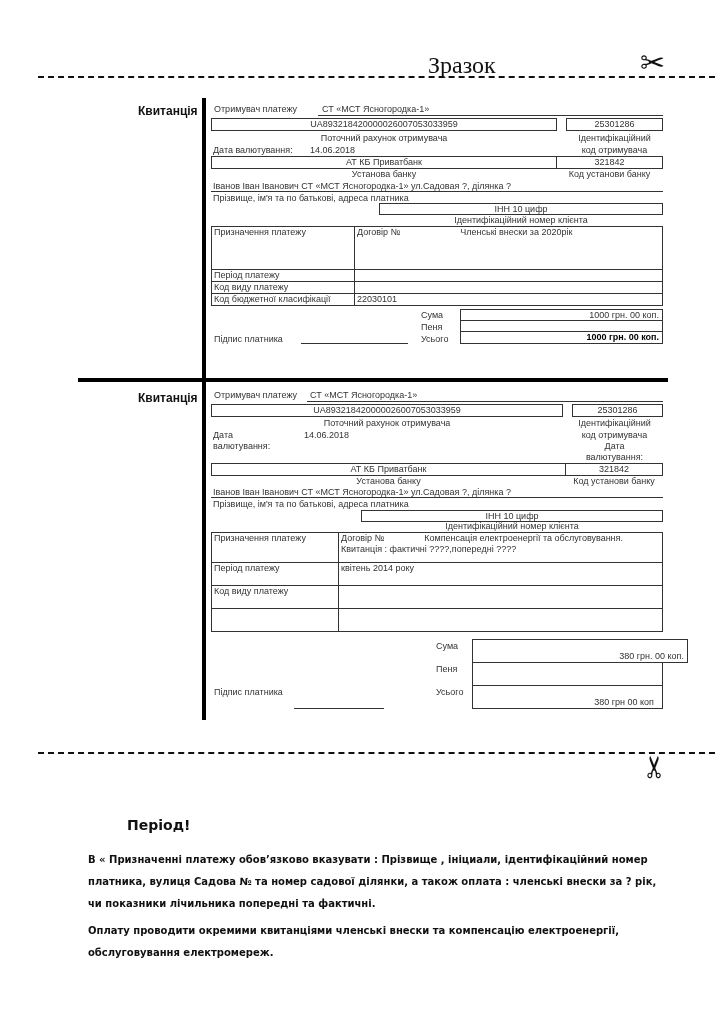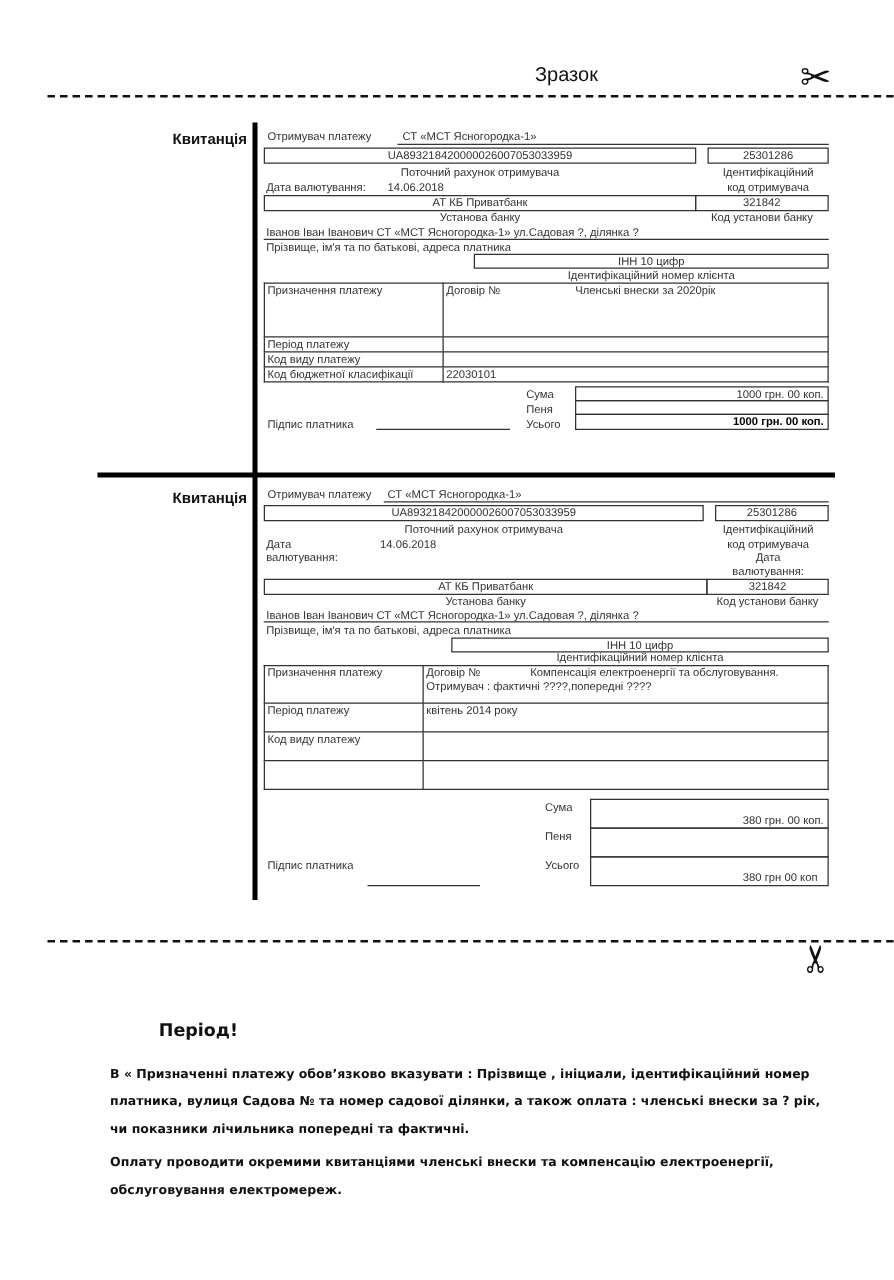--- a/index.html
+++ b/index.html
@@ -1,19 +1,19 @@
 <!DOCTYPE html>
 <html><head>
   <meta charset="utf-8">
   <style>
     html, body { margin:0; padding:0; background:#fff; }
     body { width:715px; height:1024px; position:relative; overflow:hidden; font-family:"Liberation Sans", sans-serif; color:#222; }
     .abs { position:absolute; }
     .dash { position:absolute; height:0; border-top:2px dashed #111; }
-    .title { font-family:Liberation Sans, sans-serif; font-size:16px; color:#111; }
+    .title { font-family:Liberation Serif, serif; font-size:24px; color:#111; }
     .scissors { font-size:30px; line-height:30px; color:#111; }
     .vbar { position:absolute; width:4px; background:#000; }
     .hbar { position:absolute; height:4px; background:#000; }
     .kv-label { font-weight:bold; font-size:12px; color:#111; }
     .t { font-size:9px; color:#333; white-space:nowrap; }
     .box { position:absolute; border:1.5px solid #333; box-sizing:border-box; font-size:9px; color:#333; text-align:center; line-height:10px; white-space:nowrap; overflow:hidden; }
     .uline { position:absolute; border-bottom:1.5px solid #333; }
     .cap { font-size:9px; color:#333; text-align:center; }
     table.grid { position:absolute; border-collapse:collapse; font-size:9px; color:#333; }
     table.grid td { border:1.5px solid #333; padding:0 2px; vertical-align:top; white-space:nowrap; }
@@ -118,42 +118,42 @@
 
   <div class="box" style="left:361px; top:510px; width:302px; height:12px;">ІНН 10 цифр</div>
   <div class="abs cap" style="left:361px; top:521px; width:302px;">Ідентифікаційний номер клієнта</div>
 
   <table class="grid" style="left:211px; top:532px; width:452px;">
     <tbody>
         <tr style="height:30px;">
       <td style="width:122px;">Призначення платежу</td>
       <td style="line-height:11px;">
         <div><span>Договір №</span><span style="display:inline-block; width:40px;"></span><span>Компенсація електроенергії та обслуговування.</span></div>
-        <div>Отримувач : фактичні ????,попередні ????</div>
+        <div>Квитанція : фактичні ????,попередні ????</div>
       </td>
     </tr>
     <tr style="height:23px;">
       <td>Період платежу</td>
       <td>квітень  2014 року</td>
     </tr>
     <tr style="height:23px;">
       <td>Код виду платежу</td>
       <td></td>
     </tr>
     <tr style="height:23px;">
       <td></td>
       <td></td>
     </tr>
   </tbody>
     </table>
 
   <div class="abs t" style="left:436px; top:641px;">Сума</div>
   <div class="abs t" style="left:436px; top:664px;">Пеня</div>
   <div class="abs t" style="left:436px; top:687px;">Усього</div>
-  <div class="box" style="left:472px; top:639px; width:191px; height:24px;">
+  <div class="box" style="left:472px; top:639px; width:216px; height:24px;">
     <span style="position:absolute; right:3px; bottom:1px;">380 грн. 00 коп.</span>
   </div>
   <div class="box" style="left:472px; top:662px; width:191px; height:24px;"></div>
   <div class="box" style="left:472px; top:685px; width:191px; height:24px;">
     <span style="position:absolute; right:8px; bottom:1px;">380 грн 00 коп</span>
   </div>
 
   <div class="abs t" style="left:214px; top:687px;">Підпис платника</div>
   <div class="uline" style="left:294px; top:697px; width:90px; height:11px;"></div>
 </div>

